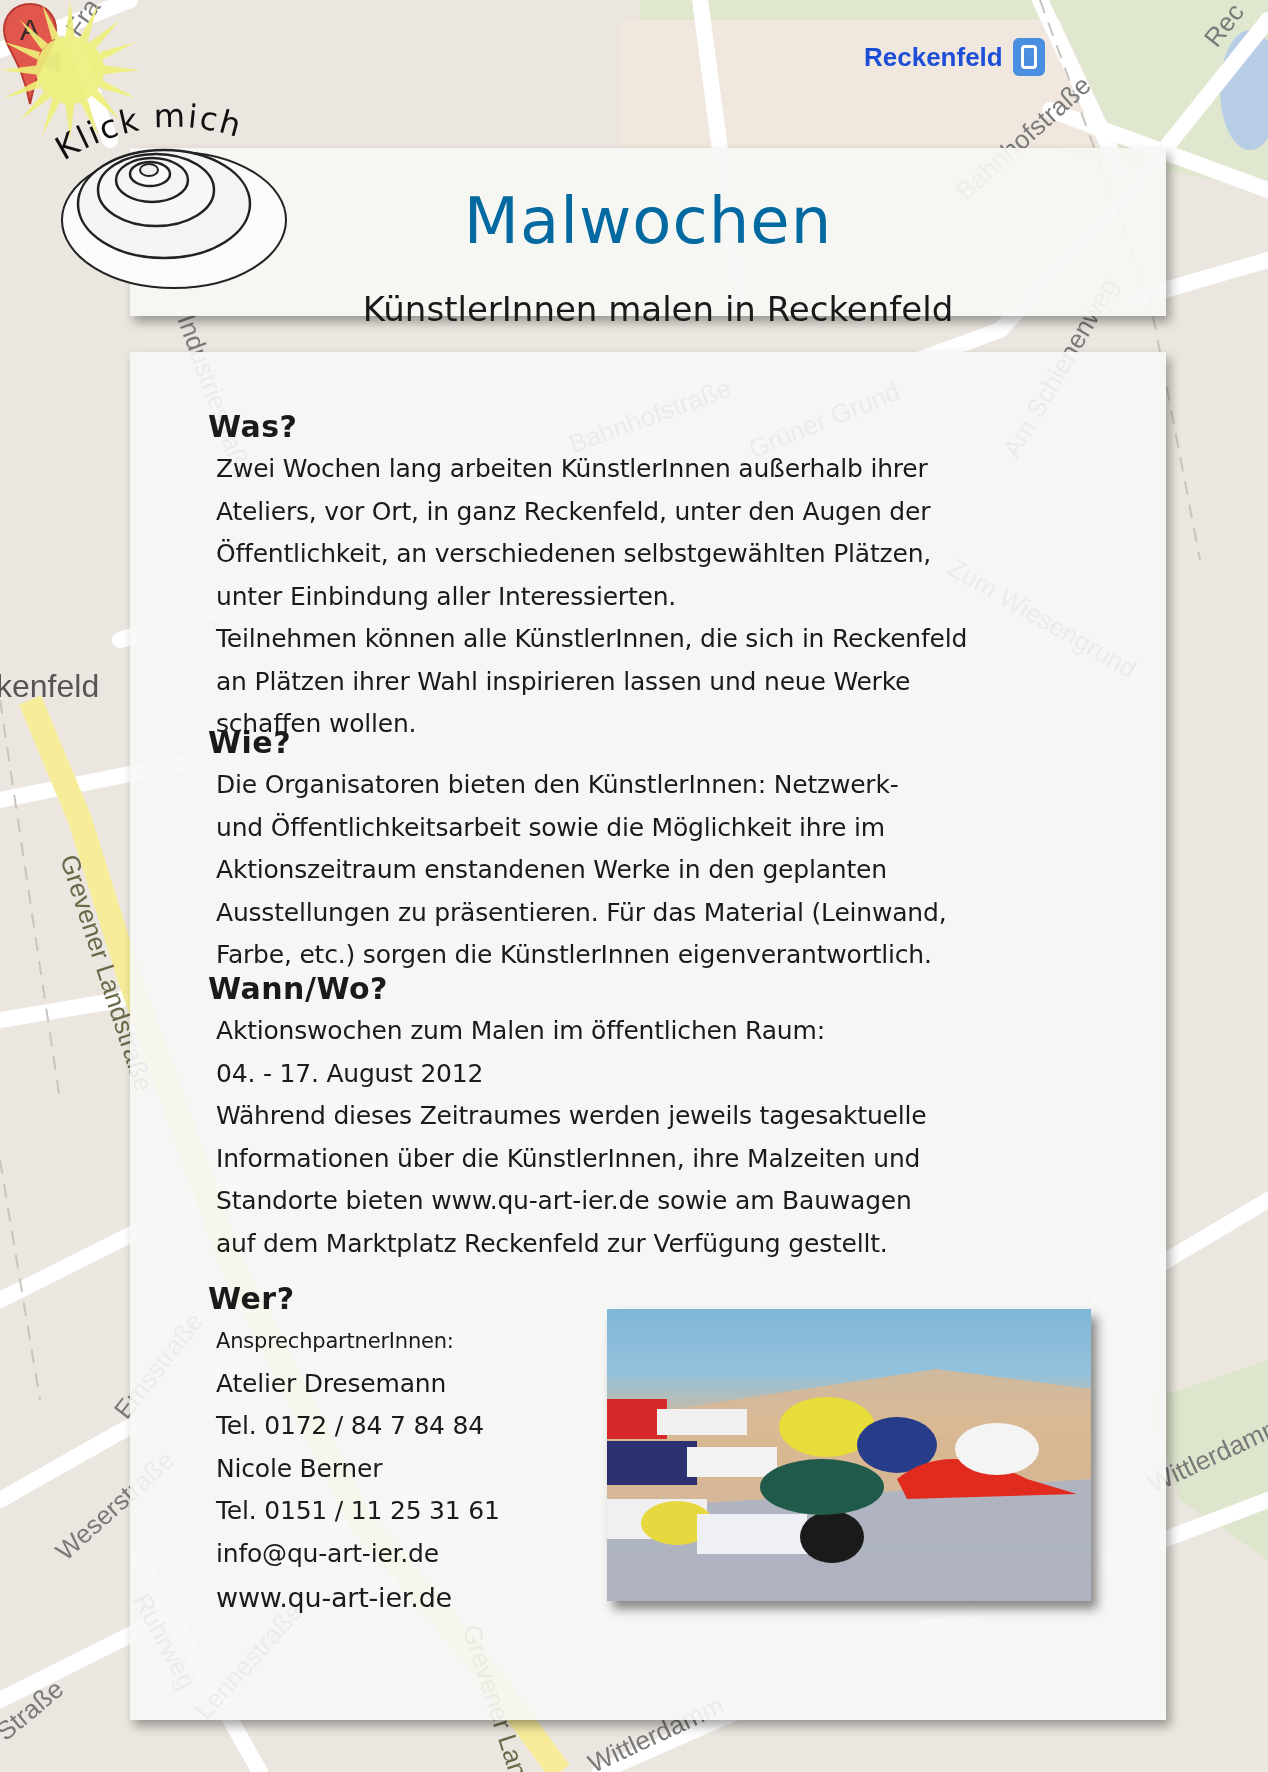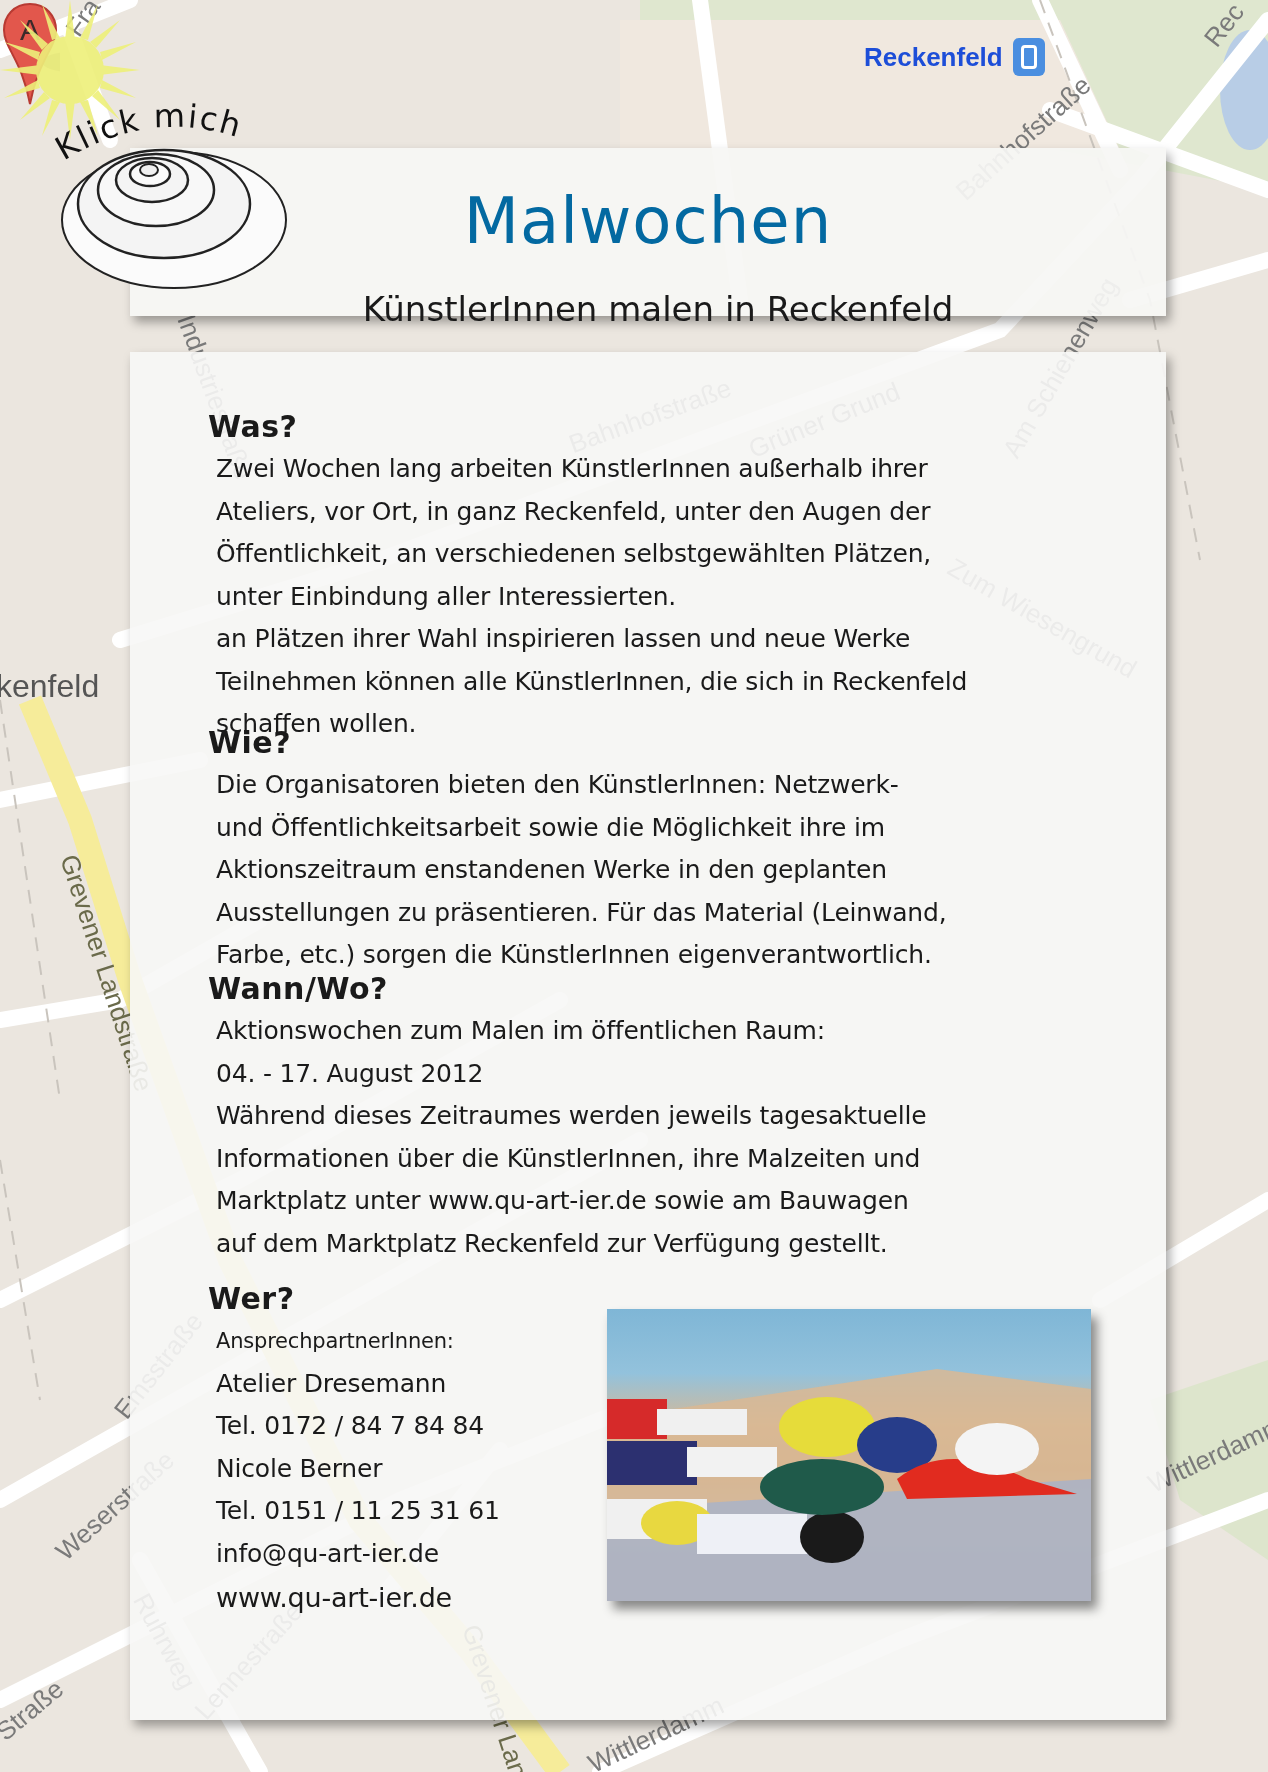--- a/index.html
+++ b/index.html
@@ -152,41 +152,41 @@
 
 <div class="main-card"></div>
 
 <div class="content">
   <div class="section sec-was">
     <h2>Was?</h2>
     <p>Zwei Wochen lang arbeiten KünstlerInnen außerhalb ihrer</p>
     <p>Ateliers, vor Ort, in ganz Reckenfeld, unter den Augen der</p>
     <p>Öffentlichkeit, an verschiedenen selbstgewählten Plätzen,</p>
     <p>unter Einbindung aller Interessierten.</p>
+    <p>Teilnehmen können alle KünstlerInnen, die sich in Reckenfeld</p>
     <p>an Plätzen ihrer Wahl inspirieren lassen und neue Werke</p>
-    <p>Teilnehmen können alle KünstlerInnen, die sich in Reckenfeld</p>
     <p>schaffen wollen.</p>
   </div>
 
   <div class="section sec-wie">
     <h2>Wie?</h2>
     <p>Die Organisatoren bieten den KünstlerInnen: Netzwerk-</p>
     <p>und Öffentlichkeitsarbeit sowie die Möglichkeit ihre im</p>
     <p>Aktionszeitraum enstandenen Werke in den geplanten</p>
     <p>Ausstellungen zu präsentieren. Für das Material (Leinwand,</p>
     <p>Farbe, etc.) sorgen die KünstlerInnen eigenverantwortlich.</p>
   </div>
 
   <div class="section sec-wann">
     <h2>Wann/Wo?</h2>
     <p>Aktionswochen zum Malen im öffentlichen Raum:</p>
     <p>04. - 17. August 2012</p>
     <p>Während dieses Zeitraumes werden jeweils tagesaktuelle</p>
     <p>Informationen über die KünstlerInnen, ihre Malzeiten und</p>
-    <p><span>Marktplatz unter </span><span class="bold">www.qu-art-ier.de</span><span> sowie am Bauwagen</span></p>
+    <p><span>Standorte bieten </span><span class="bold">www.qu-art-ier.de</span><span> sowie am Bauwagen</span></p>
     <p>auf dem Marktplatz Reckenfeld zur Verfügung gestellt.</p>
   </div>
 
   <div class="section sec-wer">
     <h2>Wer?</h2>
     <p class="bold" style="font-size:21px;">AnsprechpartnerInnen:</p>
     <p class="contact-line">Atelier Dresemann</p>
     <p class="contact-line">Tel. 0172 / 84 7 84 84</p>
     <p class="contact-line">Nicole Berner</p>
     <p class="contact-line">Tel. 0151 / 11 25 31 61</p>

